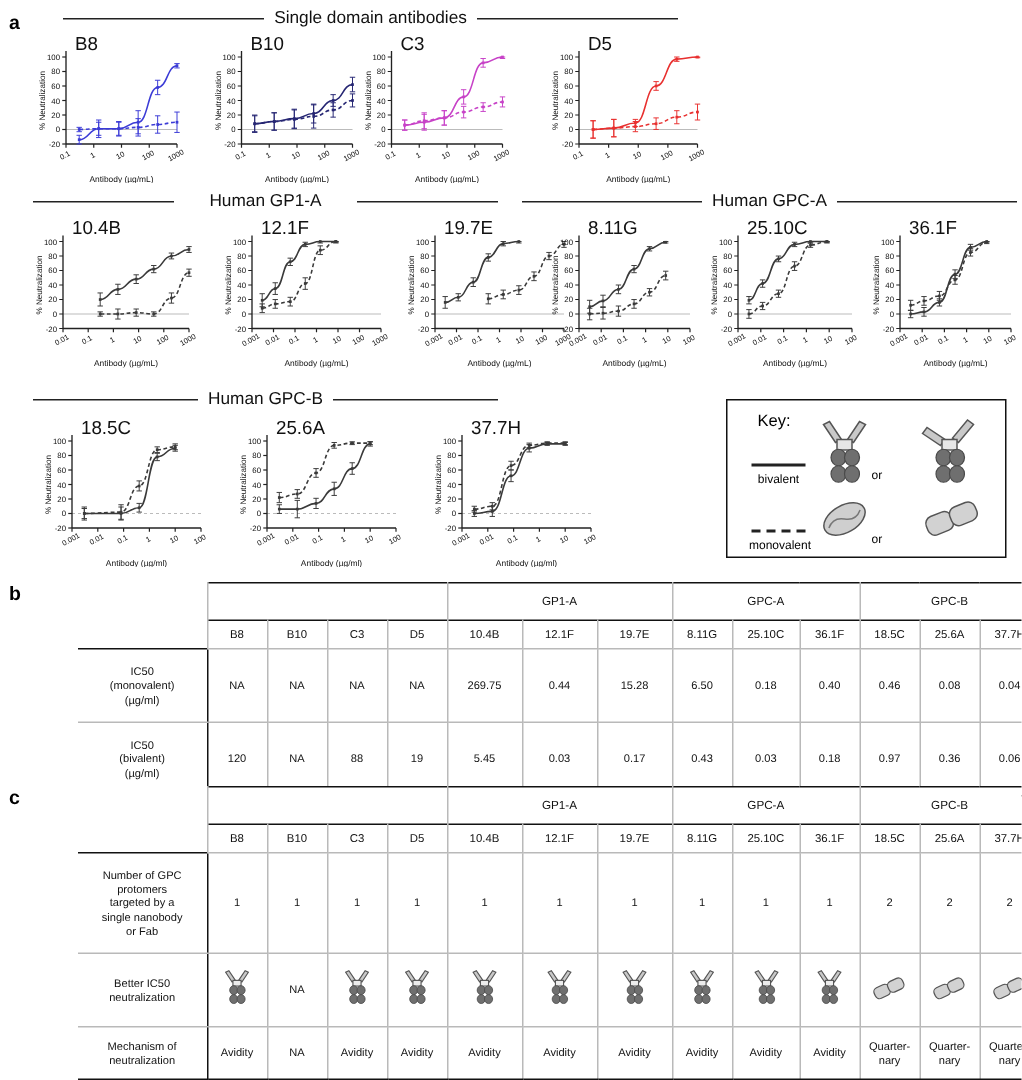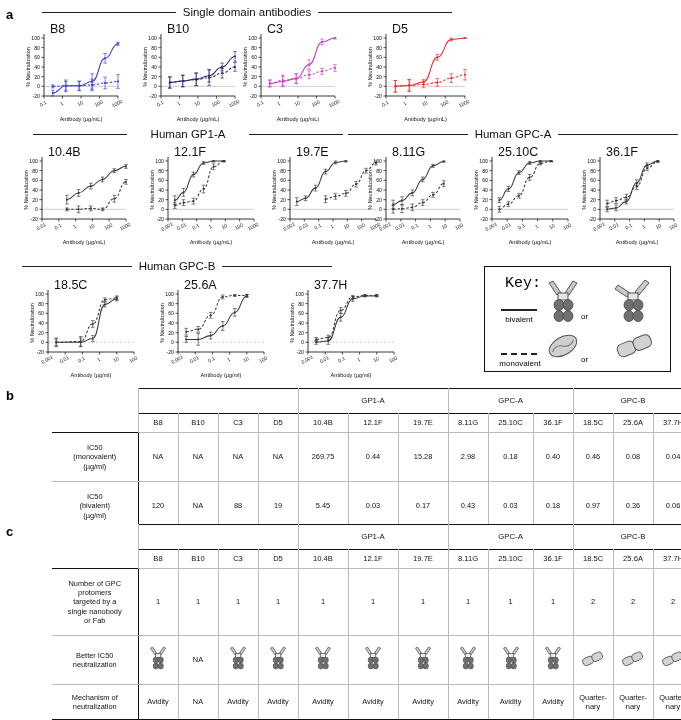--- a/index.html
+++ b/index.html
@@ -41,40 +41,40 @@
     border-left:none;border-right:1.3px solid #111;
     font-size:7.4px;padding:2px 2px;
   }
   table.fig .blank{border-left:none;border-top:none;border-bottom:none;}
   table.fig .grpname{font-size:7.8px;}
   table.fig .abname{font-size:7.6px;}
   
   .keybox{
     position:absolute;border:1.1px solid #111;background:#fff;
   }
-  .keybox .ktitle{position:absolute;font-size:15px;font-family:Liberation Mono, monospace;}
+  .keybox .ktitle{position:absolute;font-size:11px;}
   .keybox .klabel{position:absolute;font-size:8px;text-align:center;}
   .keybox .kor{position:absolute;font-size:8px;}
   .keybox .kline{position:absolute;height:0;}
   .solidline{border-top:2px solid #222;}
   .dashline{border-top:2px dashed #222;}
   .ab-svg{position:absolute;}
 </style>
 </head>
 <body>
 
 <div class="panel-letter" style="left:6px;top:8px;">a</div>
 
 <div class="sec-head" id="sec0" style="left:42px;top:6px;width:410px;">
   <span class="rule" style="flex:1 1 auto;"></span>
   <span>Single domain antibodies</span>
   <span class="rule" style="flex:1 1 auto;"></span>
 </div>
 
-<div class="sec-head" id="sec1" style="left:33px;top:128px;width:310px;gap:24px;">
+<div class="sec-head" id="sec1" style="left:22px;top:128px;width:310px;gap:24px;">
   <span class="rule" style="flex:1 1 auto;"></span>
   <span>Human GP1-A</span>
   <span class="rule" style="flex:1 1 auto;"></span>
 </div>
 
 <div class="sec-head" id="sec2" style="left:348px;top:128px;width:330px;">
   <span class="rule" style="flex:1 1 auto;"></span>
   <span>Human GPC-A</span>
   <span class="rule" style="flex:1 1 auto;"></span>
 </div>
@@ -1325,21 +1325,21 @@
         </tr>
         <tr>
           <td class="rowhead" style="height:44px;border-top:1.3px solid #111;">IC50<br>(monovalent)<br>(µg/ml)</td>
           <td class="outer-t grp-l ">NA</td>
           <td class="outer-t ">NA</td>
           <td class="outer-t ">NA</td>
           <td class="outer-t ">NA</td>
           <td class="outer-t grp-l ">269.75</td>
           <td class="outer-t ">0.44</td>
           <td class="outer-t ">15.28</td>
-          <td class="outer-t grp-l ">2.98</td>
+          <td class="outer-t grp-l ">6.50</td>
           <td class="outer-t ">0.18</td>
           <td class="outer-t ">0.40</td>
           <td class="outer-t grp-l ">0.46</td>
           <td class="outer-t ">0.08</td>
           <td class="outer-t grp-r ">0.04</td>
         </tr>
         <tr>
           <td class="rowhead outer-b" style="height:44px;border-top:0.6px solid #b9b9b9;">IC50<br>(bivalent)<br>(µg/ml)</td>
           <td class="outer-b grp-l ">120</td>
           <td class="outer-b ">NA</td>

